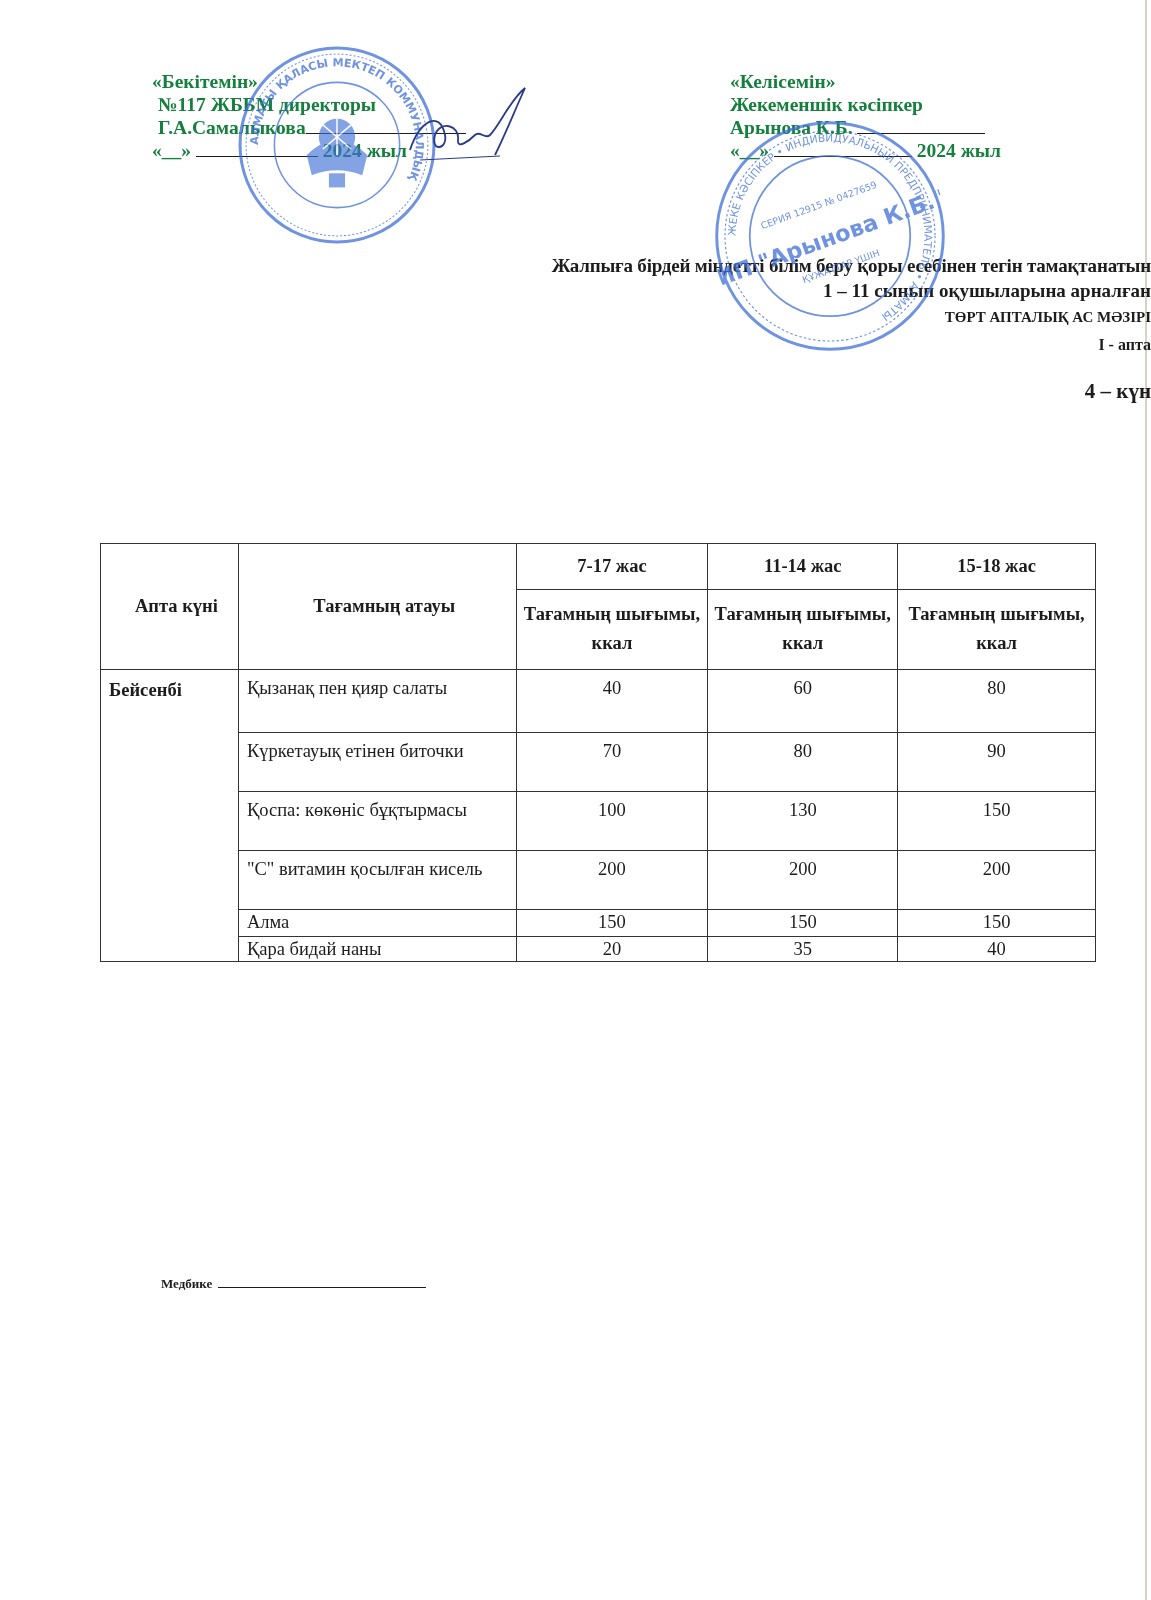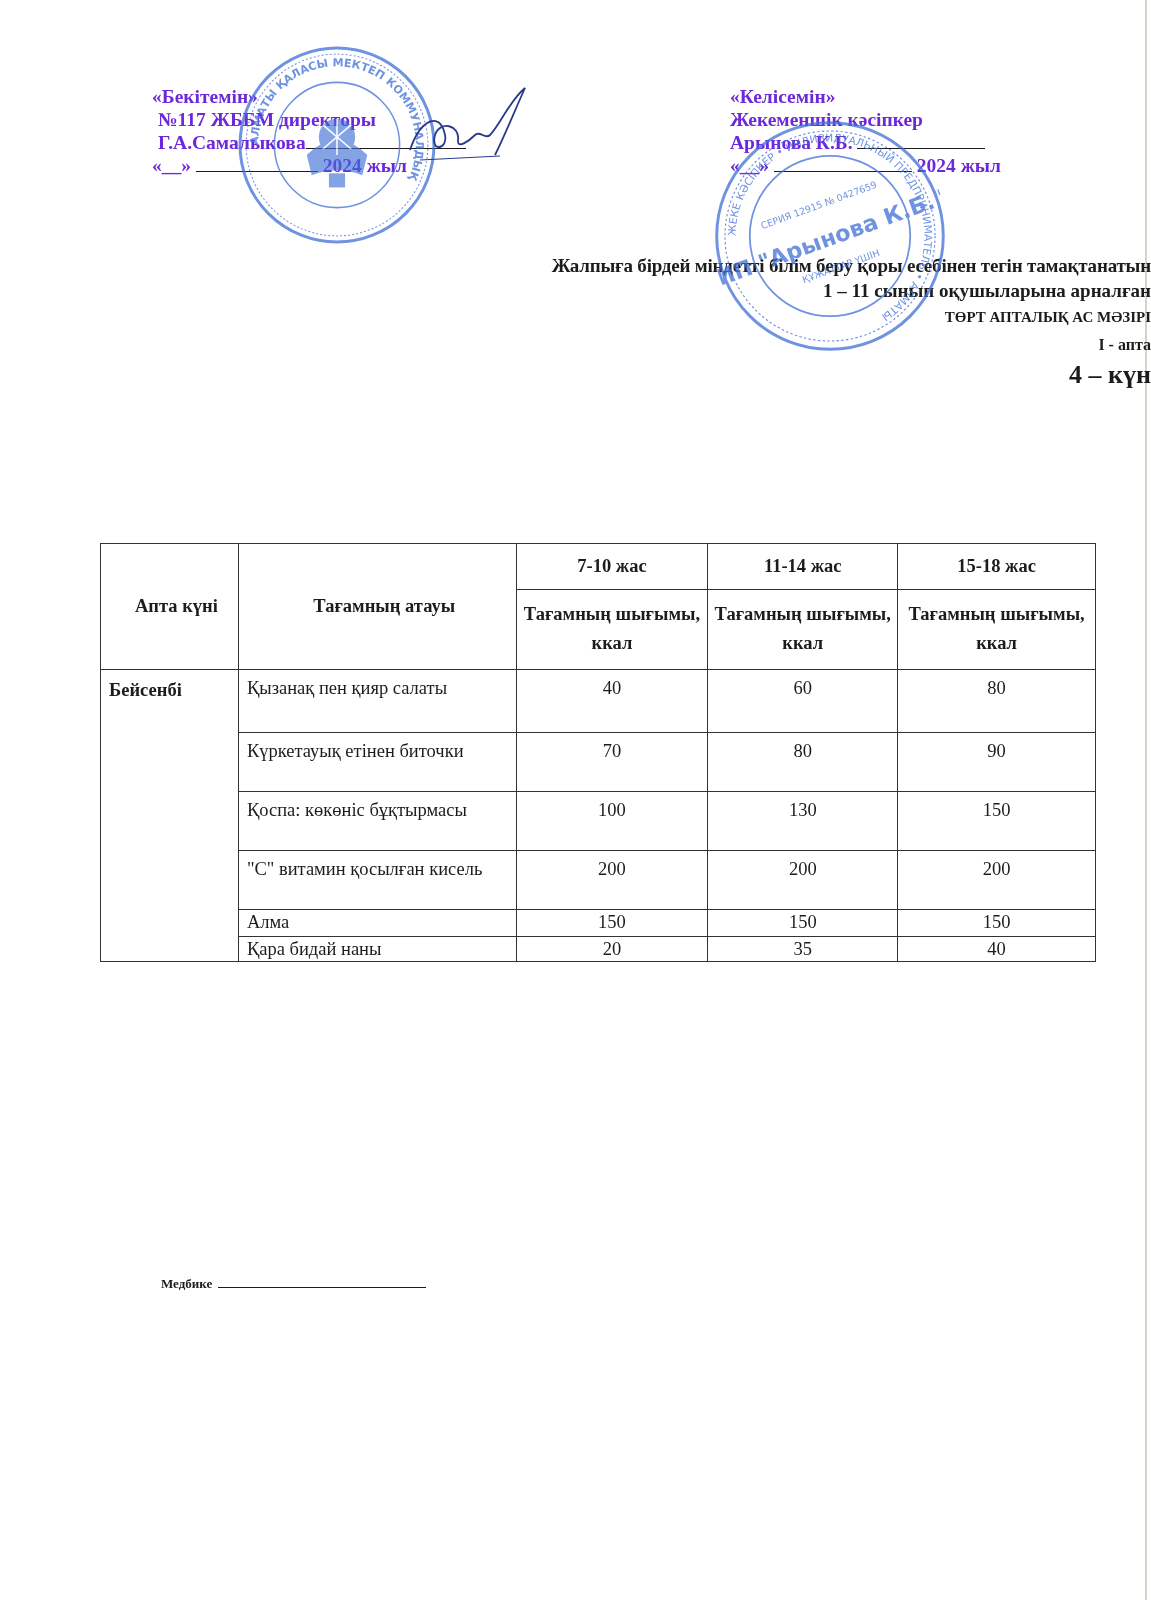--- a/index.html
+++ b/index.html
@@ -21,23 +21,22 @@
       right: 4px;
       width: 2px;
       height: 1600px;
       background: #d8d2c4;
     }
     .approval-block {
       position: absolute;
       font-weight: bold;
       font-size: 19.5px;
       line-height: 23px;
-      color: #6d28d9;
+      color: #15803d;
       z-index: 2;
-      margin-top: 15px;
     }
     .approval-left { left: 152px; top: 70px; }
     .approval-right { left: 730px; top: 70px; }
     .approval-block .line { white-space: nowrap; }
     .blank {
       display: inline-block;
       border-bottom: 1.5px solid #1c1c1c;
       vertical-align: baseline;
       height: 17px;
     }
@@ -59,21 +58,21 @@
       top: 254px;
       text-align: right;
       font-weight: bold;
       color: #1c1c1c;
       z-index: 2;
     }
     .title-block .t1 { font-size: 19px; line-height: 24px; font-family: "Liberation Serif", serif; letter-spacing: -0.2px; }
     .title-block .t2 { font-size: 19px; line-height: 26px; }
     .title-block .t3 { font-size: 15px; line-height: 26px; }
     .title-block .t4 { font-size: 16px; line-height: 30px; }
-    .title-block .t5 { font-size: 26px; line-height: 30px; }
+    .title-block .t5 { font-size: 21px; line-height: 30px; margin-top: 16px; }
 
     table.menu {
       position: absolute;
       left: 100px;
       top: 543px;
       width: 996px;
       border-collapse: collapse;
       font-size: 18.5px;
       color: #1c1c1c;
     }
@@ -223,21 +222,21 @@
     <col class="col-day">
       <col class="col-name">
       <col class="col-a">
       <col class="col-b">
       <col class="col-c">
   </colgroup>
   <thead>
     <tr>
       <th class="hdr-day" rowspan="2">Апта күні</th>
       <th class="hdr-name" rowspan="2">Тағамның атауы</th>
-      <th class="hdr-age">7-10 жас</th>
+      <th class="hdr-age">7-17 жас</th>
       <th class="hdr-age">11-14 жас</th>
       <th class="hdr-age">15-18 жас</th>
     </tr>
     <tr>
       <th class="hdr-sub">Тағамның шығымы, ккал</th>
       <th class="hdr-sub">Тағамның шығымы, ккал</th>
       <th class="hdr-sub">Тағамның шығымы, ккал</th>
     </tr>
   </thead>
   <tbody>

